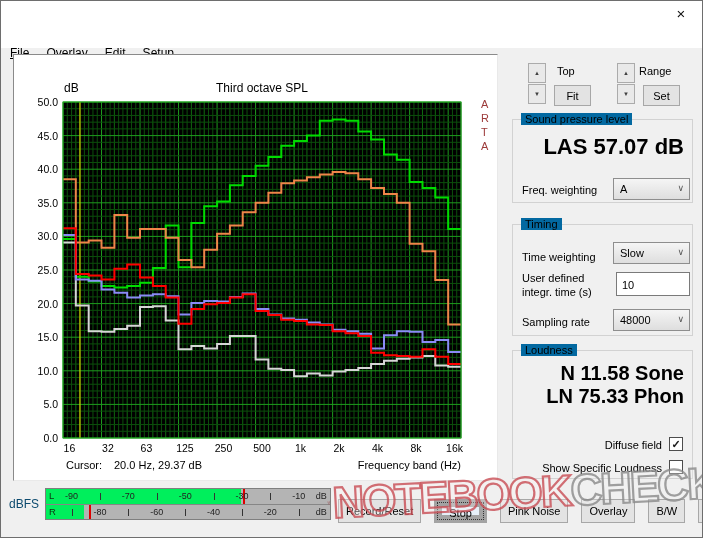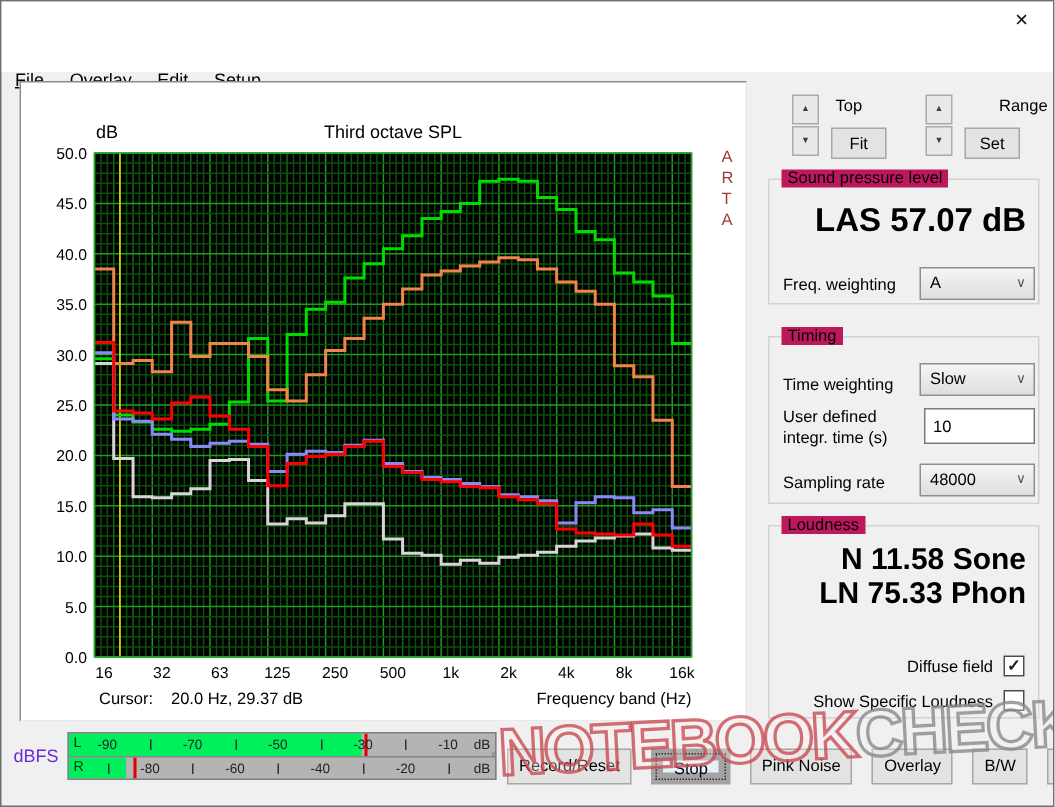--- a/index.html
+++ b/index.html
@@ -24,34 +24,34 @@
     border:1px solid;border-color:#8a8a8a #e9e9e9 #e9e9e9 #8a8a8a;
   }
   #chart-svg{display:block;}
   
   .spin-btn{position:absolute;width:18px;height:20px;background:#e9e9e9;border:1px solid #ababab;
     font-size:6px;color:#404040;text-align:center;line-height:18px;padding:0;}
   .mini-label{position:absolute;font-size:11px;}
   .push-btn{position:absolute;background:#e3e3e3;border:1px solid #a7a7a7;font-size:11px;
     text-align:center;font-family:"Liberation Sans",sans-serif;padding:0;}
   .groupbox{position:absolute;border:1px solid #d2d2d2;background:transparent;}
-  .group-title{position:absolute;top:-7px;left:8px;background:#be185d;padding:0 4px;font-size:11px;}
+  .group-title{position:absolute;top:-7px;left:8px;background:#0369a1;padding:0 4px;font-size:11px;}
   .bigval{position:absolute;right:8px;font-size:22px;font-weight:bold;white-space:nowrap;text-align:center;}
   .bigval2{position:absolute;right:8px;font-size:20px;font-weight:bold;white-space:nowrap;}
   .combo{position:absolute;height:22px;background:linear-gradient(#f5f5f5,#dedede);
     border:1px solid #8e8e8e;}
   .combo .val{position:absolute;left:6px;top:4px;font-size:11px;}
   .combo .chev{position:absolute;right:5px;top:4px;font-size:9px;color:#555;}
   .text-input{position:absolute;background:#fff;border:1px solid #7a7a7a;font-size:11px;
     font-family:"Liberation Sans",sans-serif;padding:2px 0 0 5px;}
   .checkbox{position:absolute;width:14px;height:14px;background:#fff;border:1px solid #4d4d4d;
     font-size:11px;font-weight:bold;line-height:12px;text-align:center;color:#1b1b1b;}
   .check-label{position:absolute;font-size:11px;white-space:nowrap;}
   
-  #dbfs-label{position:absolute;left:8px;top:496px;font-size:12px;color:#6d28d9;}
+  #dbfs-label{position:absolute;left:8px;top:496px;font-size:12px;color:#0c4a6e;}
   #meter{position:absolute;left:44px;top:487px;width:286px;height:32px;background:#b4b4b4;
     border:1px solid #7f7f7f;}
   .meter-row{position:relative;width:100%;height:15px;overflow:hidden;}
   .meter-row + .meter-row{border-top:1px solid #868686;}
   .meter-fill{position:absolute;left:0;top:0;height:100%;background:#00ef5c;}
   .meter-peak{position:absolute;top:0;width:2px;height:100%;background:#dd0000;}
   .meter-name{position:absolute;left:3px;top:1px;font-size:9.5px;color:#103010;}
   .meter-lab{position:absolute;top:2px;font-size:9px;color:#222;transform:translateX(-50%);}
   .meter-tick{position:absolute;top:4px;width:1px;height:7px;background:#333;}
   .meter-unit{position:absolute;top:2px;font-size:9px;color:#222;}
@@ -275,21 +275,21 @@
       </svg>
   </div>
 
   <button class="spin-btn" style="left:527px;top:62px">▲</button>
   <button class="spin-btn" style="left:527px;top:83px">▼</button>
   <span class="mini-label" style="left:556px;top:64px">Top</span>
   <button class="push-btn" style="left:553px;top:84px;width:37px;height:21px">Fit</button>
 
   <button class="spin-btn" style="left:616px;top:62px">▲</button>
   <button class="spin-btn" style="left:616px;top:83px">▼</button>
-  <span class="mini-label" style="left:665px;top:64px">Range</span>
+  <span class="mini-label" style="left:638px;top:64px">Range</span>
   <button class="push-btn" style="left:642px;top:84px;width:37px;height:21px">Set</button>
 
   <div class="groupbox" style="left:511px;top:118px;width:181px;height:84px">
     <span class="group-title">Sound pressure level</span>
     <span class="bigval" style="top:14px">LAS 57.07 dB</span>
     <span class="mini-label" style="left:9px;top:64px">Freq. weighting</span>
     <div class="combo" style="left:100px;top:58px;width:77px">
       <span class="val">A</span>
       <span class="chev">∨</span>
     </div>

